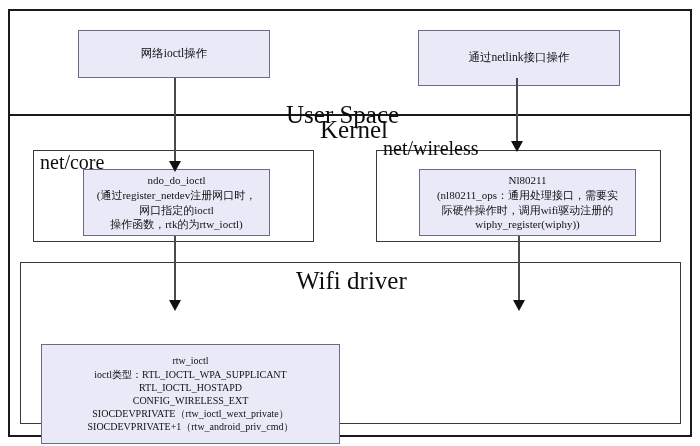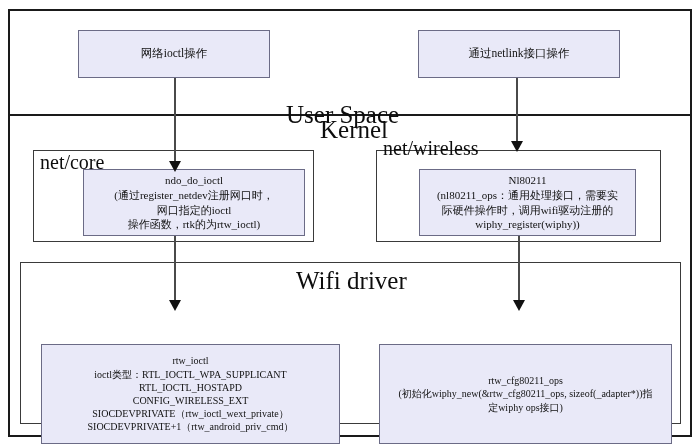--- a/index.html
+++ b/index.html
@@ -85,32 +85,32 @@
 <div id="canvas">
 
   <div class="frame" style="left:8px; top:9px; width:684px; height:428px;"></div>
 
   <div style="position:absolute; left:8px; top:114px; width:684px; height:2px; background:#1a1a1a;"></div>
 
   <div class="node t-top" style="left:78px; top:30px; width:192px; height:48px;">
     <span class="line">网络ioctl操作</span>
   </div>
 
-  <div class="node t-top" style="left:418px; top:30px; width:202px; height:48px;">
+  <div class="node t-top" style="left:418px; top:30px; width:202px; height:56px;">
     <span class="line">通过netlink接口操作</span>
   </div>
 
   <div class="zone-label big" style="left:286px; top:84px;margin-top:17px;">User Space</div>
 
   <div class="zone-label big" style="left:305px; top:116px;margin-left:15px;">Kernel</div>
 
   <div class="panel" style="left:33px; top:150px; width:281px; height:92px;"></div>
   <div class="zone-label panel-title" style="left:40px; top:151px;">net/core</div>
 
-  <div class="node t-body" style="left:83px; top:169px; width:222px; height:67px;">
+  <div class="node t-body" style="left:83px; top:169px; width:187px; height:67px;">
     <span class="line">ndo_do_ioctl</span>
     <span class="line">(通过register_netdev注册网口时，</span>
     <span class="line">网口指定的ioctl</span>
     <span class="line">操作函数，rtk的为rtw_ioctl)</span>
   </div>
 
   <div class="panel" style="left:376px; top:150px; width:285px; height:92px;"></div>
   <div class="zone-label panel-title" style="left:383px; top:137px;">net/wireless</div>
 
   <div class="node t-body" style="left:419px; top:169px; width:217px; height:67px;">
@@ -125,25 +125,20 @@
 
   <div class="node t-small" style="left:41px; top:310px; width:299px; height:100px;">
     <span class="line">rtw_ioctl</span>
     <span class="line">ioctl类型：RTL_IOCTL_WPA_SUPPLICANT</span>
     <span class="line">RTL_IOCTL_HOSTAPD</span>
     <span class="line">CONFIG_WIRELESS_EXT</span>
     <span class="line">SIOCDEVPRIVATE（rtw_ioctl_wext_private）</span>
     <span class="line">SIOCDEVPRIVATE+1（rtw_android_priv_cmd）</span>
   </div>
 
-  <div class="node t-small" style="left:379px; top:310px; width:293px; height:100px;">
-    <span class="line">rtw_cfg80211_ops</span>
-    <span class="line">(初始化wiphy_new(&amp;rtw_cfg80211_ops, sizeof(_adapter*))指</span>
-    <span class="line">定wiphy ops接口)</span>
-  </div>
 
   <div class="conn" style="left:174px; top:78px; width:2px; height:94px;">
     <div class="shaft" style="height:83px;"></div>
     <div class="head" style="top:83px;"></div>
   </div>
 
   <div class="conn" style="left:516px; top:78px; width:2px; height:74px;">
     <div class="shaft" style="height:63px;"></div>
     <div class="head" style="top:63px;"></div>
   </div>

